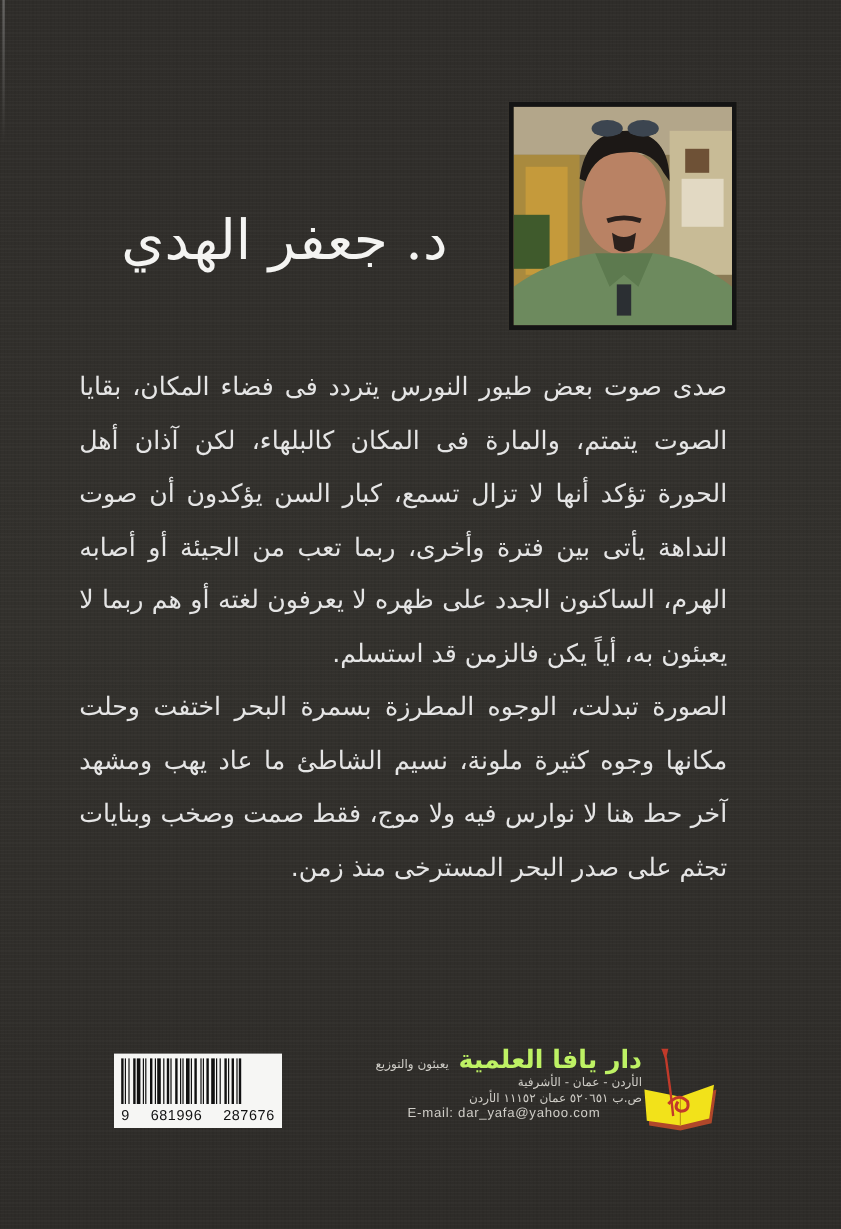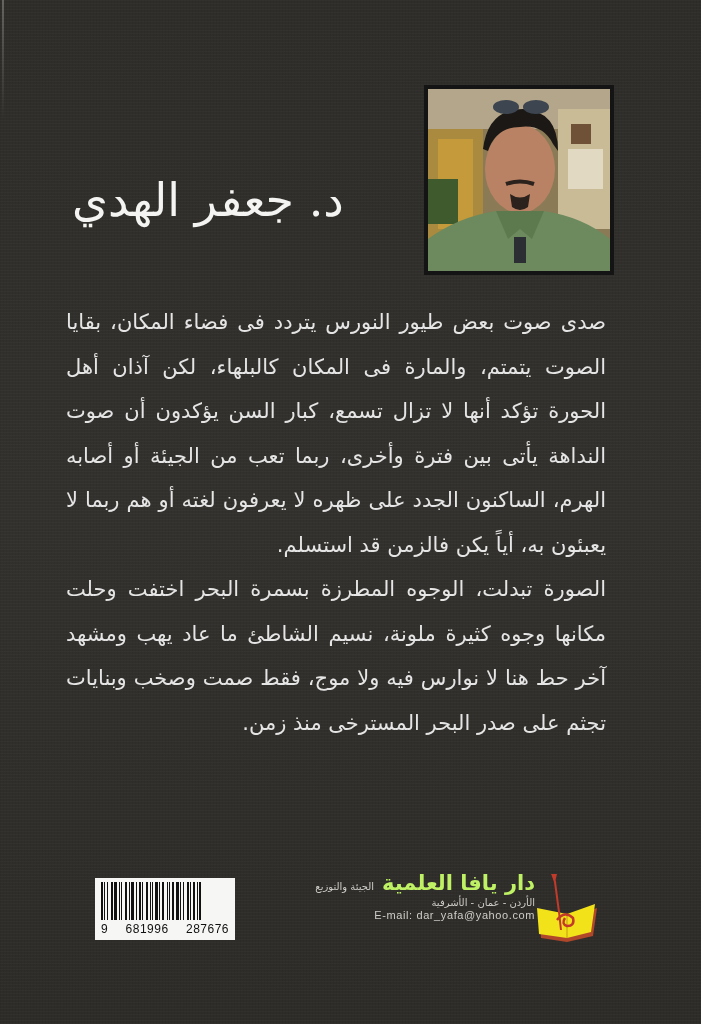--- a/index.html
+++ b/index.html
@@ -18,21 +18,21 @@
     }
     .author-photo {
       position: absolute; left: 424px; top: 85px; width: 190px; height: 190px;
       box-sizing: border-box; border: 4px solid #141414;
       background: #6f6450; overflow: hidden;
     }
     .author-photo svg { display: block; width: 100%; height: 100%; }
     .author-name {
       position: absolute; left: 72px; top: 160px; width: 330px; height: 80px;
       color: #f4f4f2; font-family: "DejaVu Serif", serif; font-size: 46px;
-      direction: rtl; text-align: left; line-height: 80px;
+      direction: rtl; text-align: center; line-height: 80px;
     }
     .blurb {
       position: absolute; left: 66px; top: 300px; width: 540px;
       direction: rtl; text-align: justify; text-align-last: right;
       color: #e5e5e5; font-family: "DejaVu Sans", sans-serif;
       font-size: 21px; line-height: 44.5px;
     }
     .blurb p { margin: 0; }
     .barcode {
       position: absolute; left: 95px; top: 878px; width: 140px; height: 62px;
@@ -48,21 +48,21 @@
       position: absolute; left: 305px; top: 870px; width: 230px; height: 80px;
       direction: rtl; text-align: right; color: #d8d6d0;
     }
     .pub-title-row { display: flex; align-items: baseline; gap: 8px; }
     .pub-name {
       color: #bef264; font-family: "DejaVu Sans", sans-serif; font-weight: bold; font-size: 21px;
       line-height: 26px;
     }
     .pub-sub { color: #d0cec8; font-size: 10px; }
     .pub-line { font-size: 10px; line-height: 13px; letter-spacing: 1.5px; color: #cfcdc7; }
-    .pub-email { direction: ltr; text-align: right; font-family: "Liberation Sans", sans-serif; font-size: 11px; letter-spacing: 0.6px; }
+    .pub-email { direction: ltr; text-align: center; font-family: "Liberation Sans", sans-serif; font-size: 11px; letter-spacing: 0.6px; }
     .pub-logo { position: absolute; left: 535px; top: 872px; width: 66px; height: 72px; }
   </style>
 </head>
 <body>
 
 <div class="edge-crease"></div>
 
 <div class="author-photo">
   <svg viewBox="0 0 182 182">
     <rect x="0" y="0" width="182" height="182" fill="#8a7a55"></rect>
@@ -128,23 +128,24 @@
   <div class="barcode-digits">
     <span>9</span>
     <span>681996</span>
     <span>287676</span>
   </div>
 </div>
 
 <div class="publisher">
   <div class="pub-title-row">
     <span class="pub-name">دار يافا العلمية</span>
-    <span class="pub-sub">الجيئة والتوزيع</span>
+    <span class="pub-sub">يعبئون والتوزيع</span>
   </div>
   <div class="pub-line">الأردن - عمان - الأشرفية</div>
+  <div class="pub-line">ص.ب ٥٢٠٦٥١ عمان ١١١٥٢ الأردن</div>
   <div class="pub-line pub-email">E-mail: dar_yafa@yahoo.com</div>
 </div>
 
 <div class="pub-logo">
   <svg viewBox="0 0 66 72" width="66" height="72">
     <path d="M4 40 L32 46 L62 36 L58 64 L32 70 L6 66 Z" fill="#b0472a"></path>
     <path d="M2 36 L32 42 L60 32 L56 60 L32 66 L4 62 Z" fill="#f2e21a"></path>
     <line x1="32" y1="42" x2="32" y2="66" stroke="#c49a12" stroke-width="1"></line>
     <path d="M18 4 L20 10 L24 40 L26 58" stroke="#c23a2a" stroke-width="2" fill="none"></path>
     <path d="M16 2 L22 2 L20 10 Z" fill="#c23a2a"></path>

